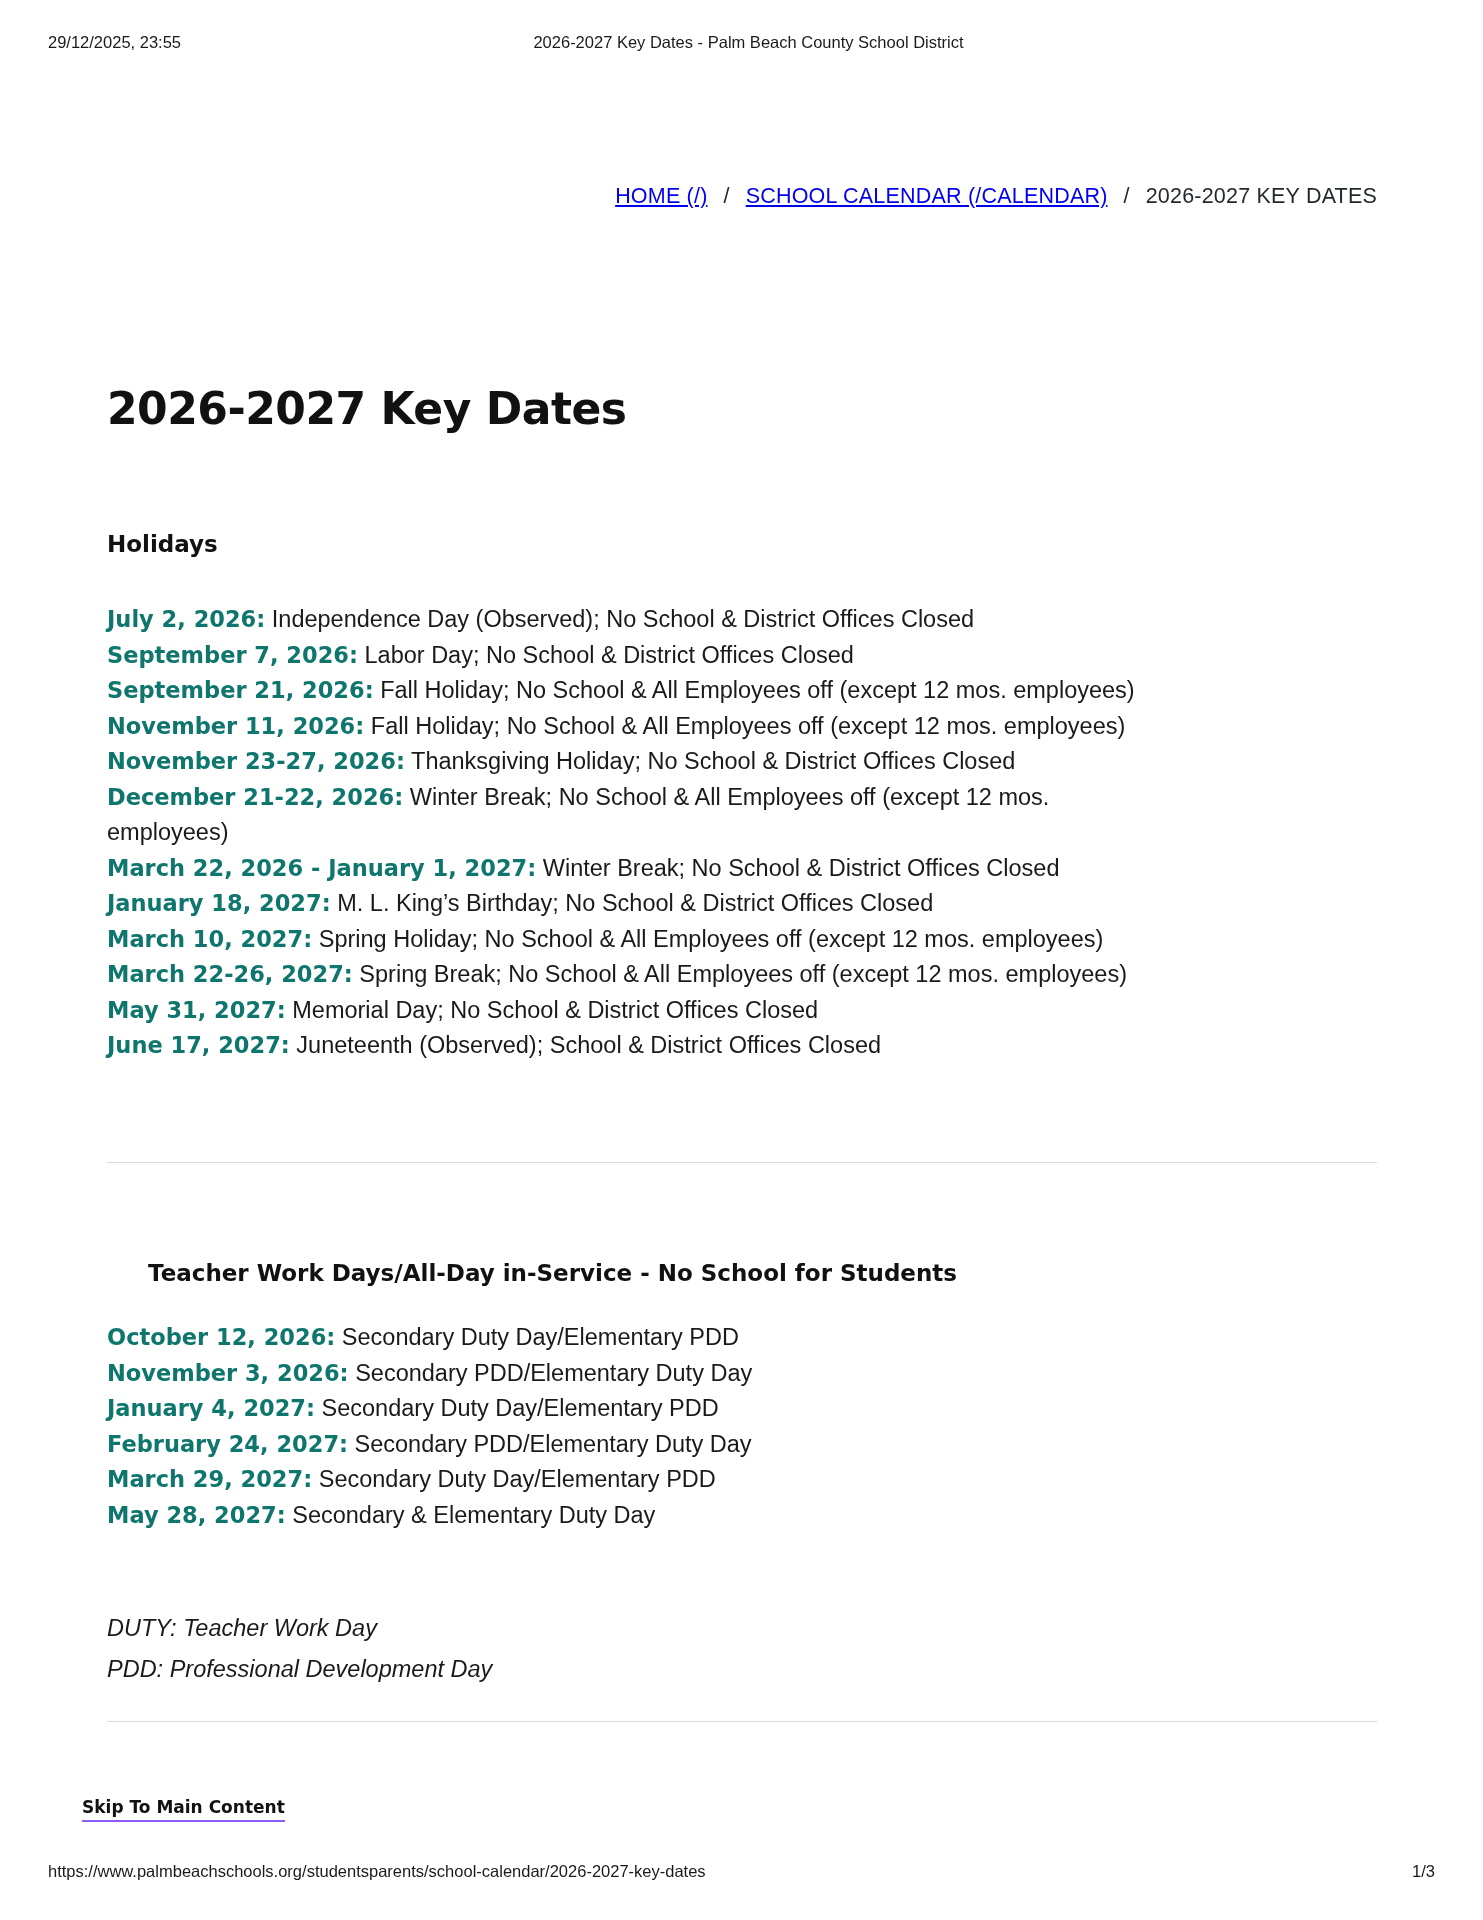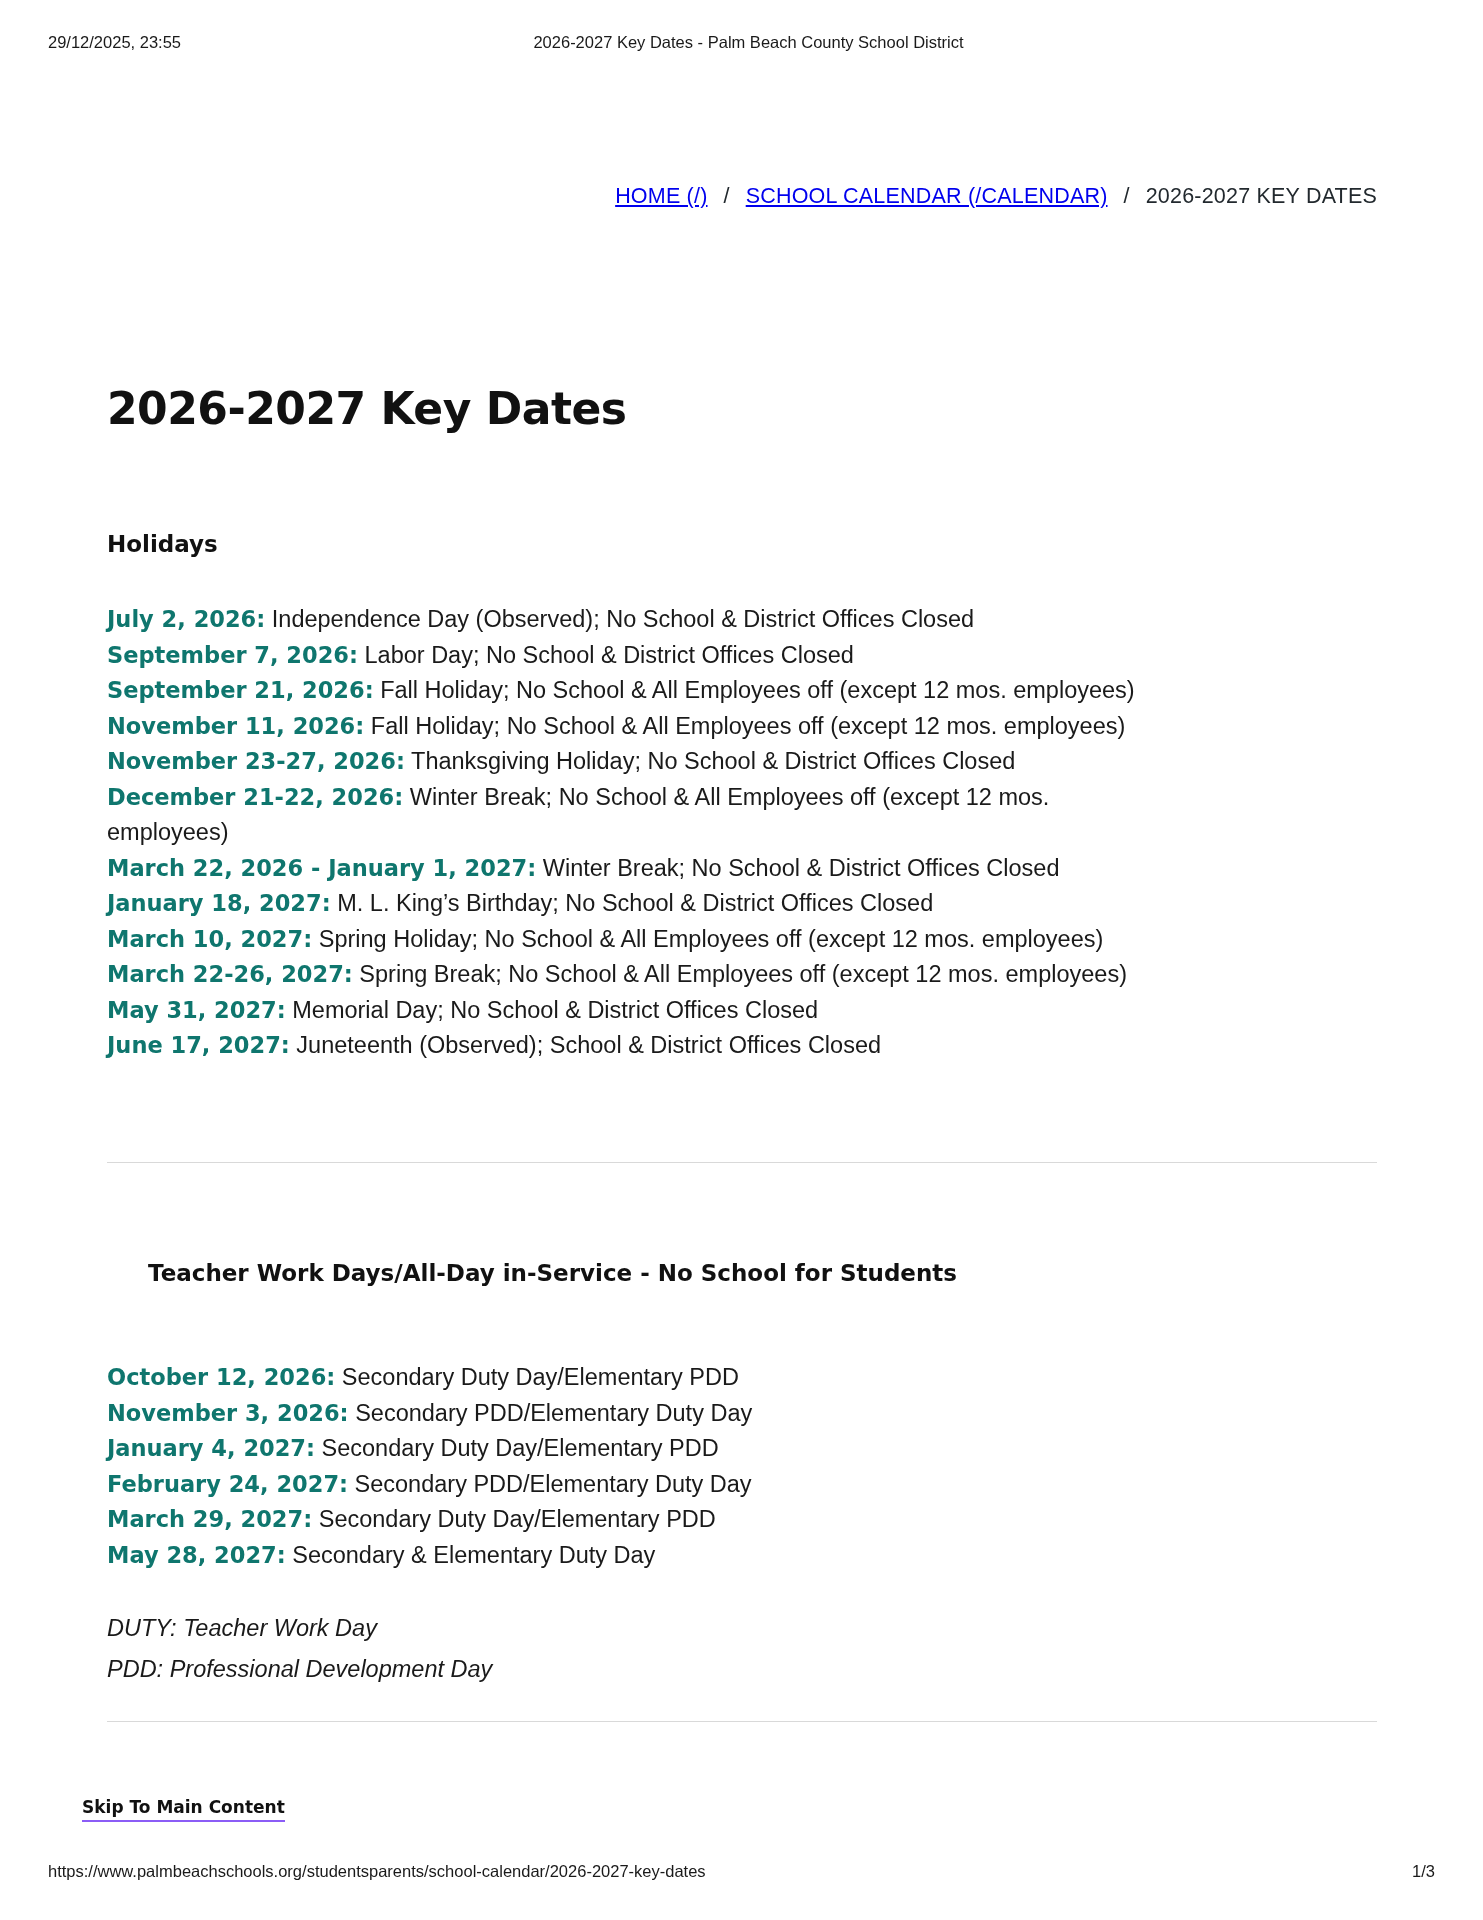--- a/index.html
+++ b/index.html
@@ -104,21 +104,21 @@
   #teacher-heading  { position: absolute; top: 1240px; left: 0; margin-left: 41px; }
 
   .date-list {
     font-family: "Liberation Sans", sans-serif;
     font-size: 23.5px;
     line-height: 35.5px;
     color: #1a1a1a;
     width: 1050px;
   }
   #holidays-list { position: absolute; top: 602px; left: 0; }
-  #teacher-list  { position: absolute; top: 1320px; left: 0; margin-top: 40px; }
+  #teacher-list  { position: absolute; top: 1320px; left: 0; }
 
   .date-list .entry { display: block; }
   .date-list .entry .label {
     font-family: "DejaVu Sans", sans-serif;
     font-weight: bold;
     font-size: 22.5px;
     color: #0f766e;
   }
   .date-list .entry .desc { }
 

